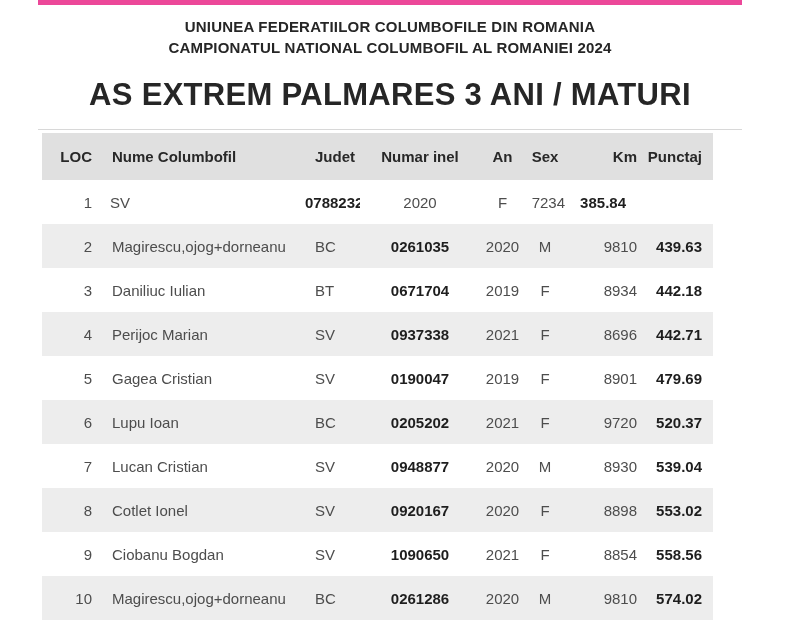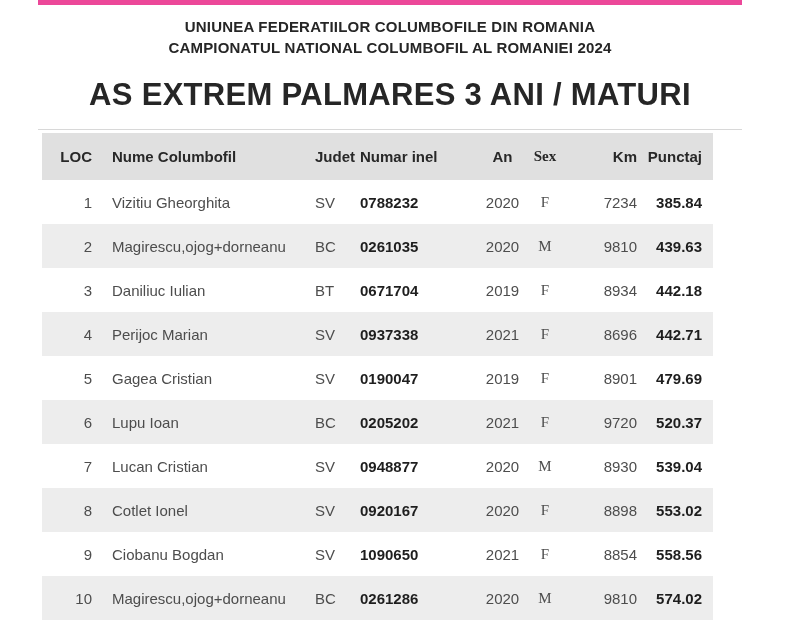--- a/index.html
+++ b/index.html
@@ -53,23 +53,23 @@
     background: #e0e0e0;
     font-weight: bold;
     color: #282828;
   }
   .tbody .trow:nth-child(even) { background: #ededed; }
   .cell { overflow: hidden; white-space: nowrap; }
   .cell.bold { font-weight: bold; color: #1e1e1e; }
   .c0 { text-align: right;  padding-right: 8px; }
   .c1 { text-align: left;   padding-left: 12px; }
   .c2 { text-align: left;   padding-left: 10px; }
-  .c3 { }
+  .c3 { text-align: center; }
   .c4 { text-align: center; }
-  .c5 { text-align: center; font-family: Liberation Serif, serif; }
+  .c5 { text-align: center; }
   .c6 { text-align: right; }
   .c7 { text-align: right;  padding-right: 11px; }
 </style>
 </head>
 <body>
 
 <div class="report">
 
   <div class="titles">
     <div class="title-line">UNIUNEA FEDERATIILOR COLUMBOFILE DIN ROMANIA</div>
@@ -86,21 +86,20 @@
       <div class="cell c2">Judet</div>
       <div class="cell c3">Numar inel</div>
       <div class="cell c4">An</div>
       <div class="cell c5">Sex</div>
       <div class="cell c6">Km</div>
       <div class="cell c7">Punctaj</div>
     </div>
     <div class="tbody">
   <div class="trow">
     <div class="cell c0">1</div>
-    <div class="cell c1">Vizitiu Gheorghita</div>
     <div class="cell c2">SV</div>
     <div class="cell c3 bold">0788232</div>
     <div class="cell c4">2020</div>
     <div class="cell c5">F</div>
     <div class="cell c6">7234</div>
     <div class="cell c7 bold">385.84</div>
   </div>
 
   <div class="trow">
     <div class="cell c0">2</div>

